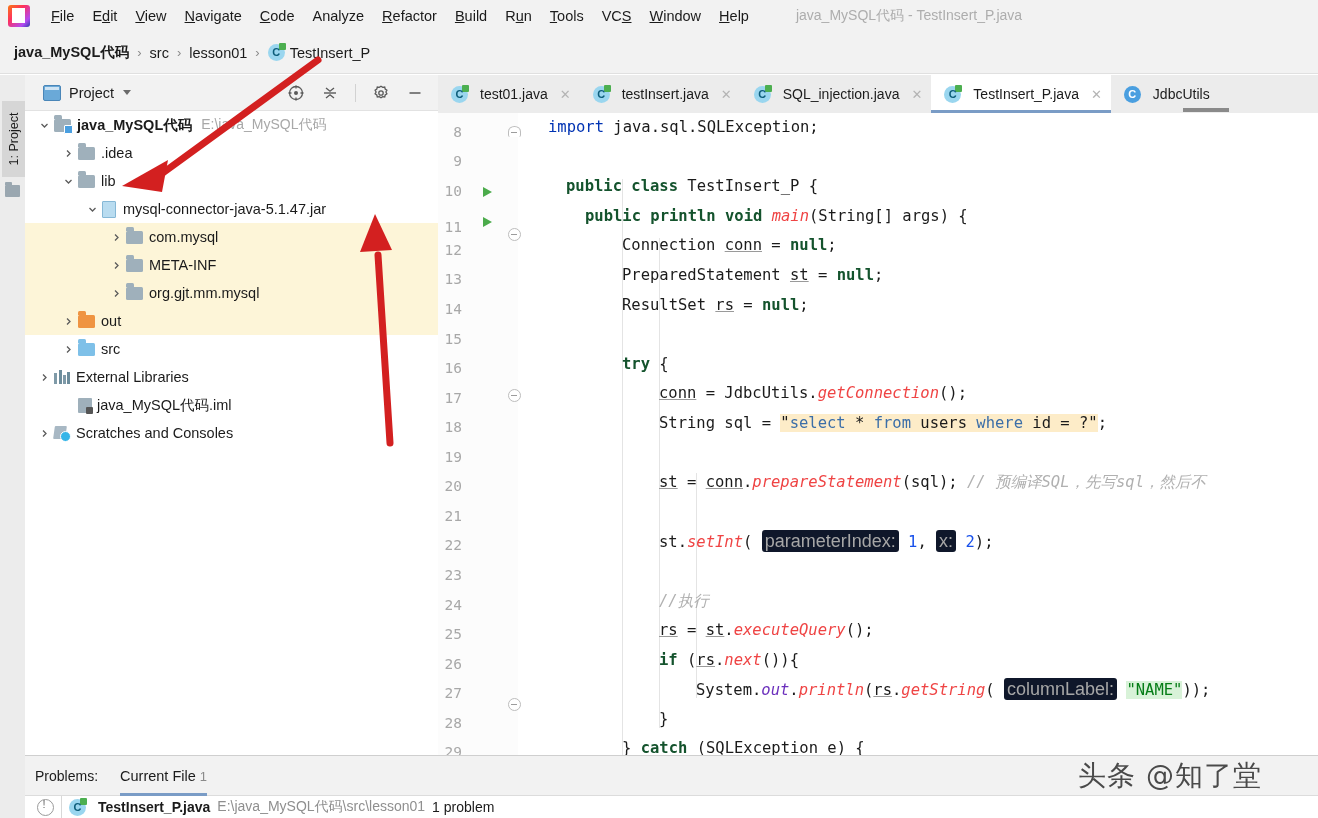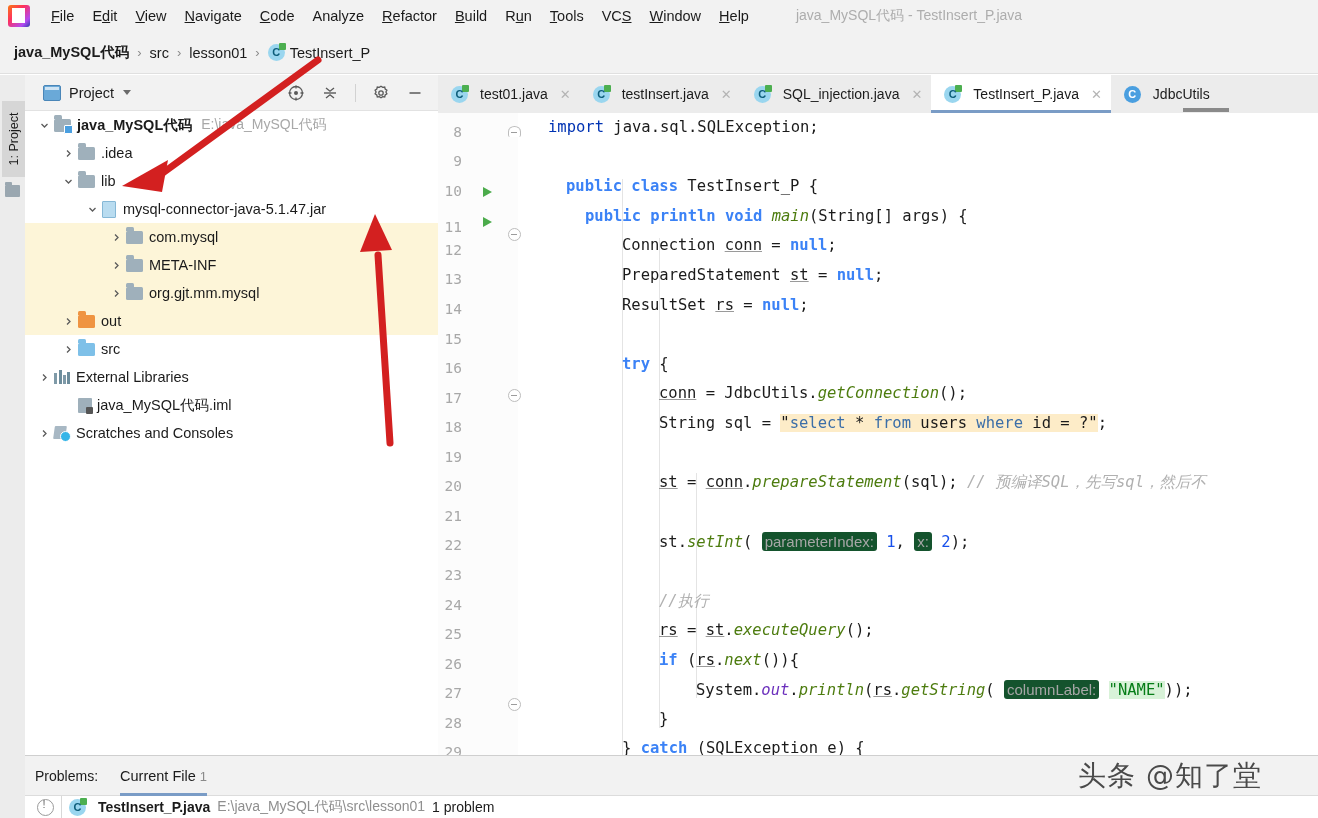--- a/index.html
+++ b/index.html
@@ -212,33 +212,33 @@
   .fold:after{
     content:"";position:absolute;left:2px;top:4.5px;width:6px;height:1px;background:#9c9c9c;
   }
   .fold.top{border-radius:50% 50% 2px 2px;border-bottom:none;height:10px;}
   .code{
     position:absolute;left:80px;top:0;width:800px;height:642px;
     font-family:"DejaVu Sans Mono", monospace;font-size:15.5px;
     line-height:29.6px;white-space:pre;color:#1b1b1b;
   }
   .cl{position:absolute;left:0;white-space:pre;}
-  .kw{color:#3b82f6;font-weight:bold;}
+  .kw{color:#14532d;font-weight:bold;}
   .kw2{color:#0033b3;}
   .str{color:#067d17;}
   .cmt{color:#b0b0b0;font-style:italic;}
   .num{color:#1750eb;}
   .fld{color:#6b2fbc;font-style:italic;}
-  .mth{color:#4d7c0f;font-style:italic;}
+  .mth{color:#ef4444;font-style:italic;}
   .fieldu{text-decoration:underline;text-decoration-color:#9a9a9a;}
   .sqlhl{background:#fdecc8;}
   .sqlkw{color:#3b6ea8;}
   .hint{
-    background:#14532d;color:#a6a6a6;font-family:"Liberation Sans",sans-serif;
-    font-size:15px;border-radius:3px;padding:1px 3px;
+    background:#0f172a;color:#a6a6a6;font-family:"Liberation Sans",sans-serif;
+    font-size:18px;border-radius:3px;padding:1px 3px;
   }
   .namehl{background:#d8f2d8;}
   .indent-guide{
     position:absolute;width:1px;background:#e4e4e4;
   }
 
   
   .problems{
     position:absolute;left:25px;top:755px;width:1293px;height:63px;
     background:#f2f2f2;border-top:1px solid #cfcfcf;

